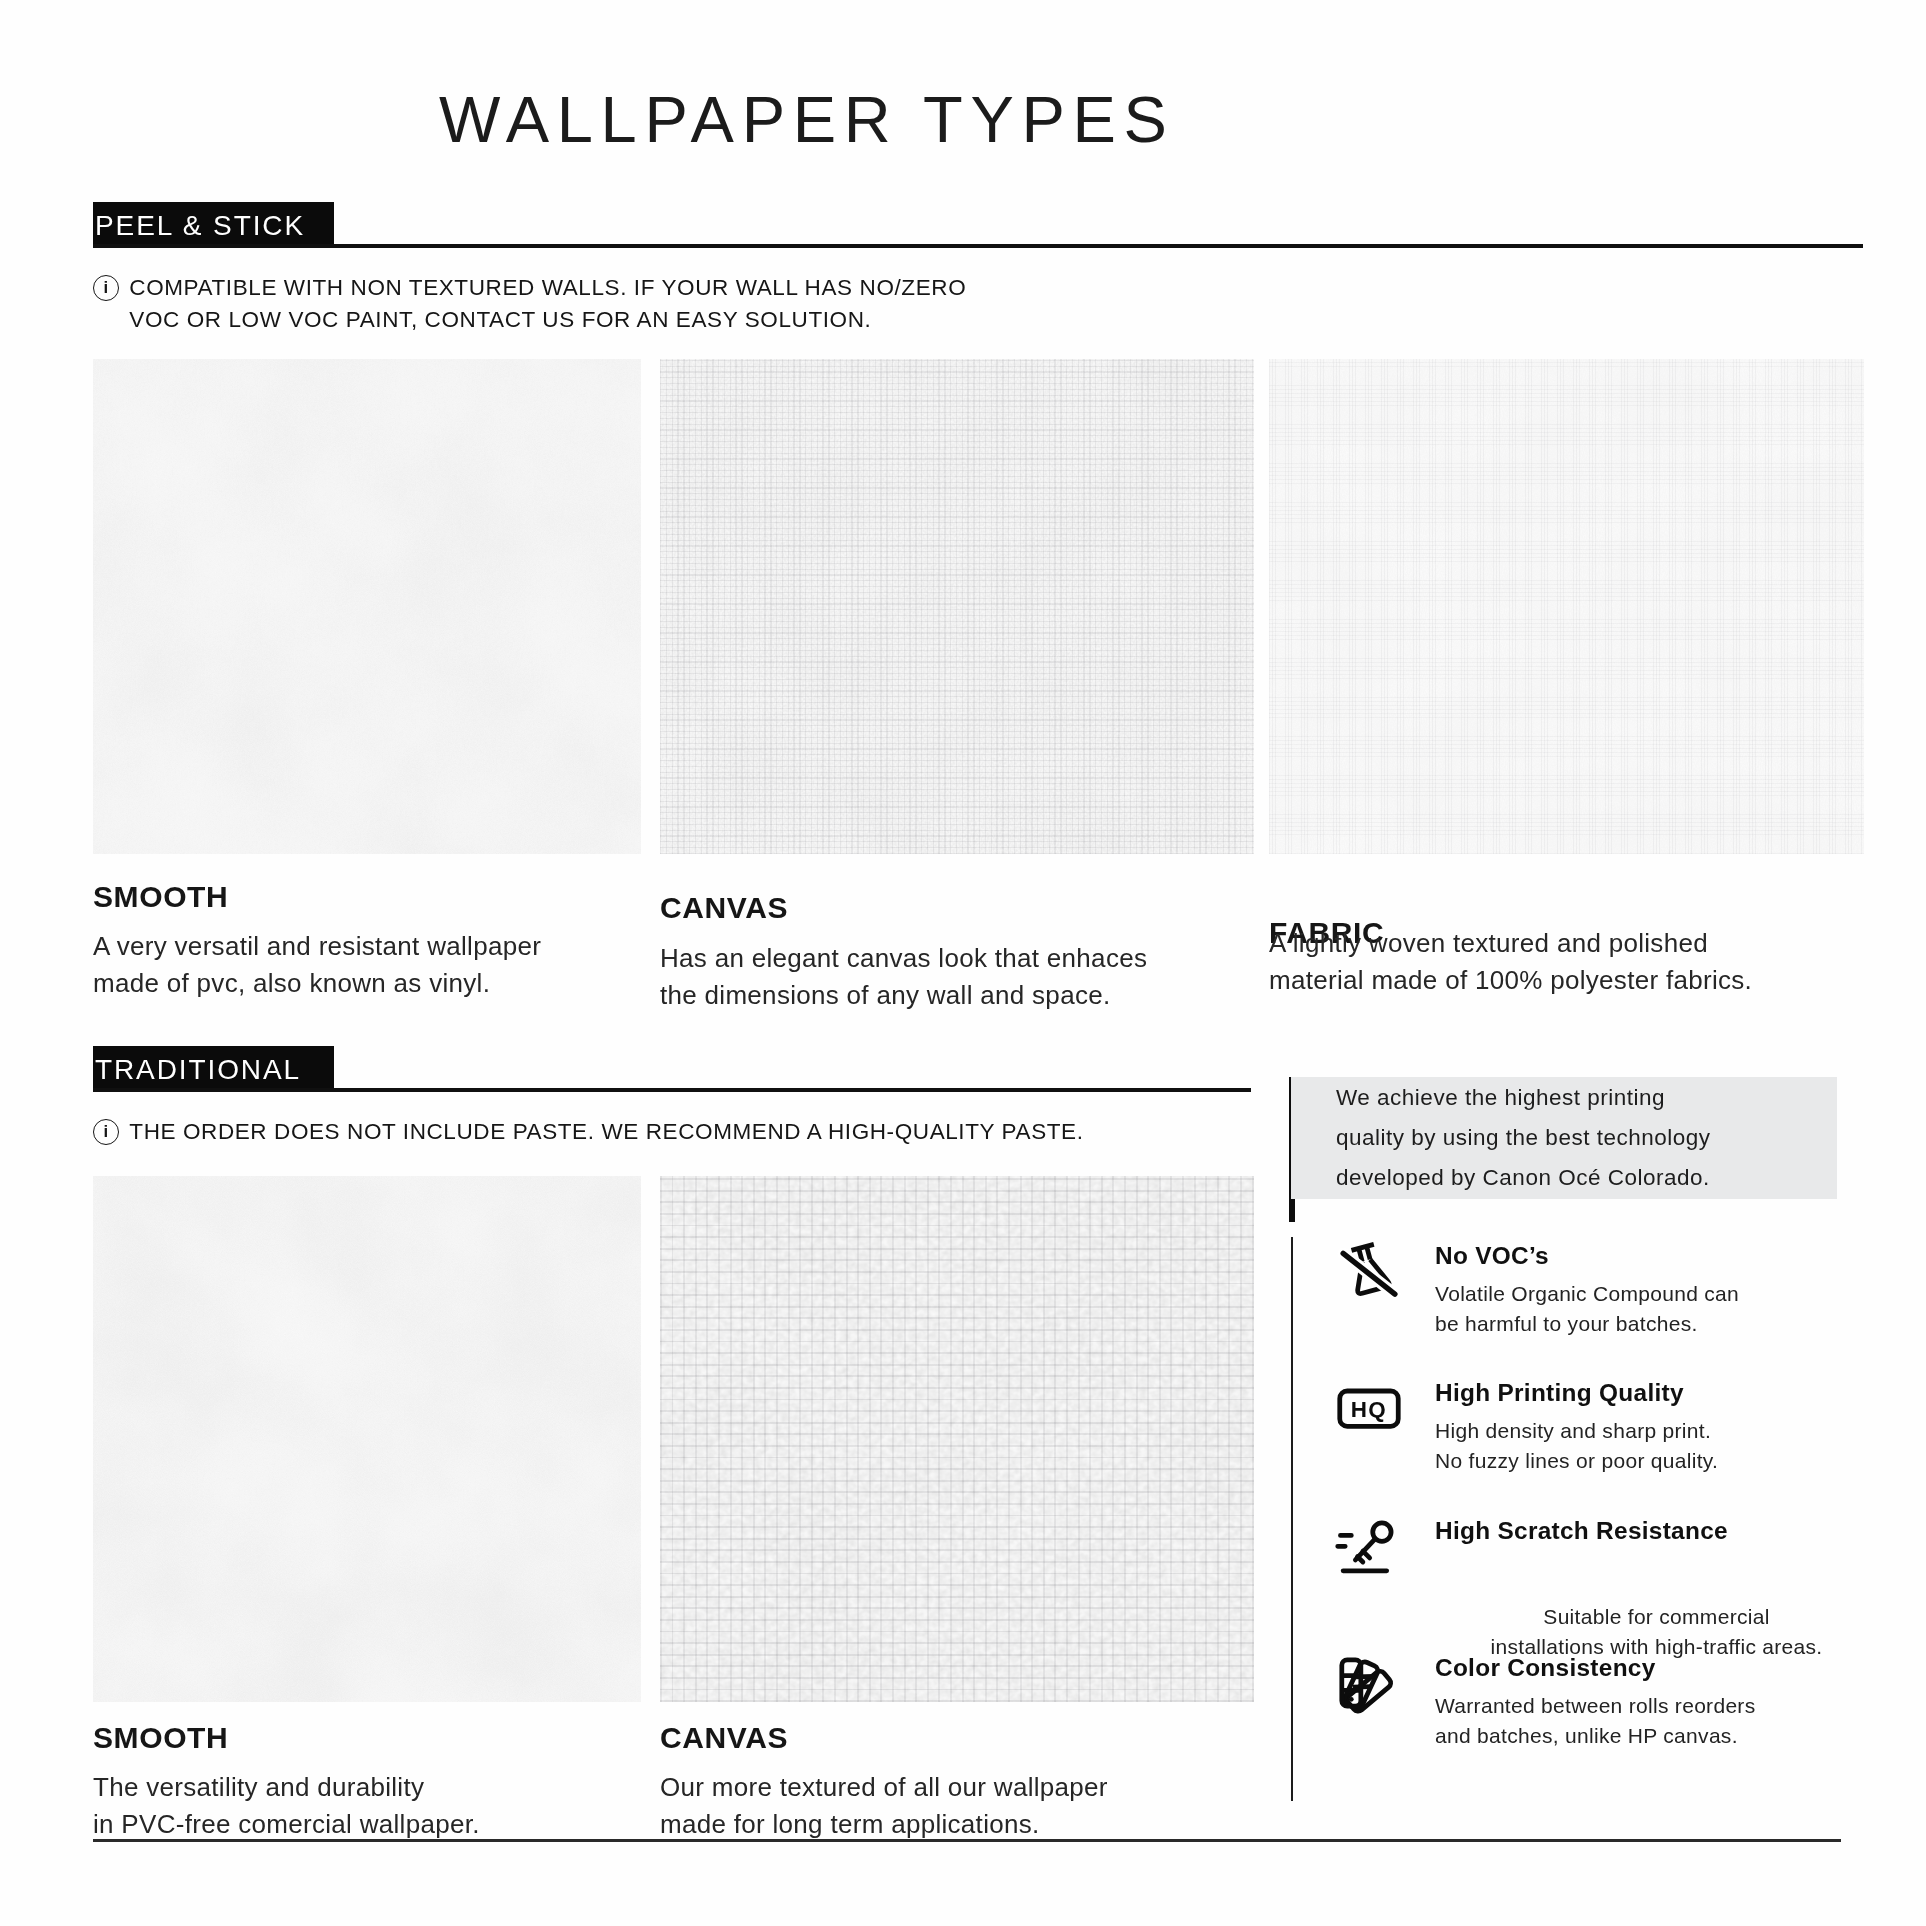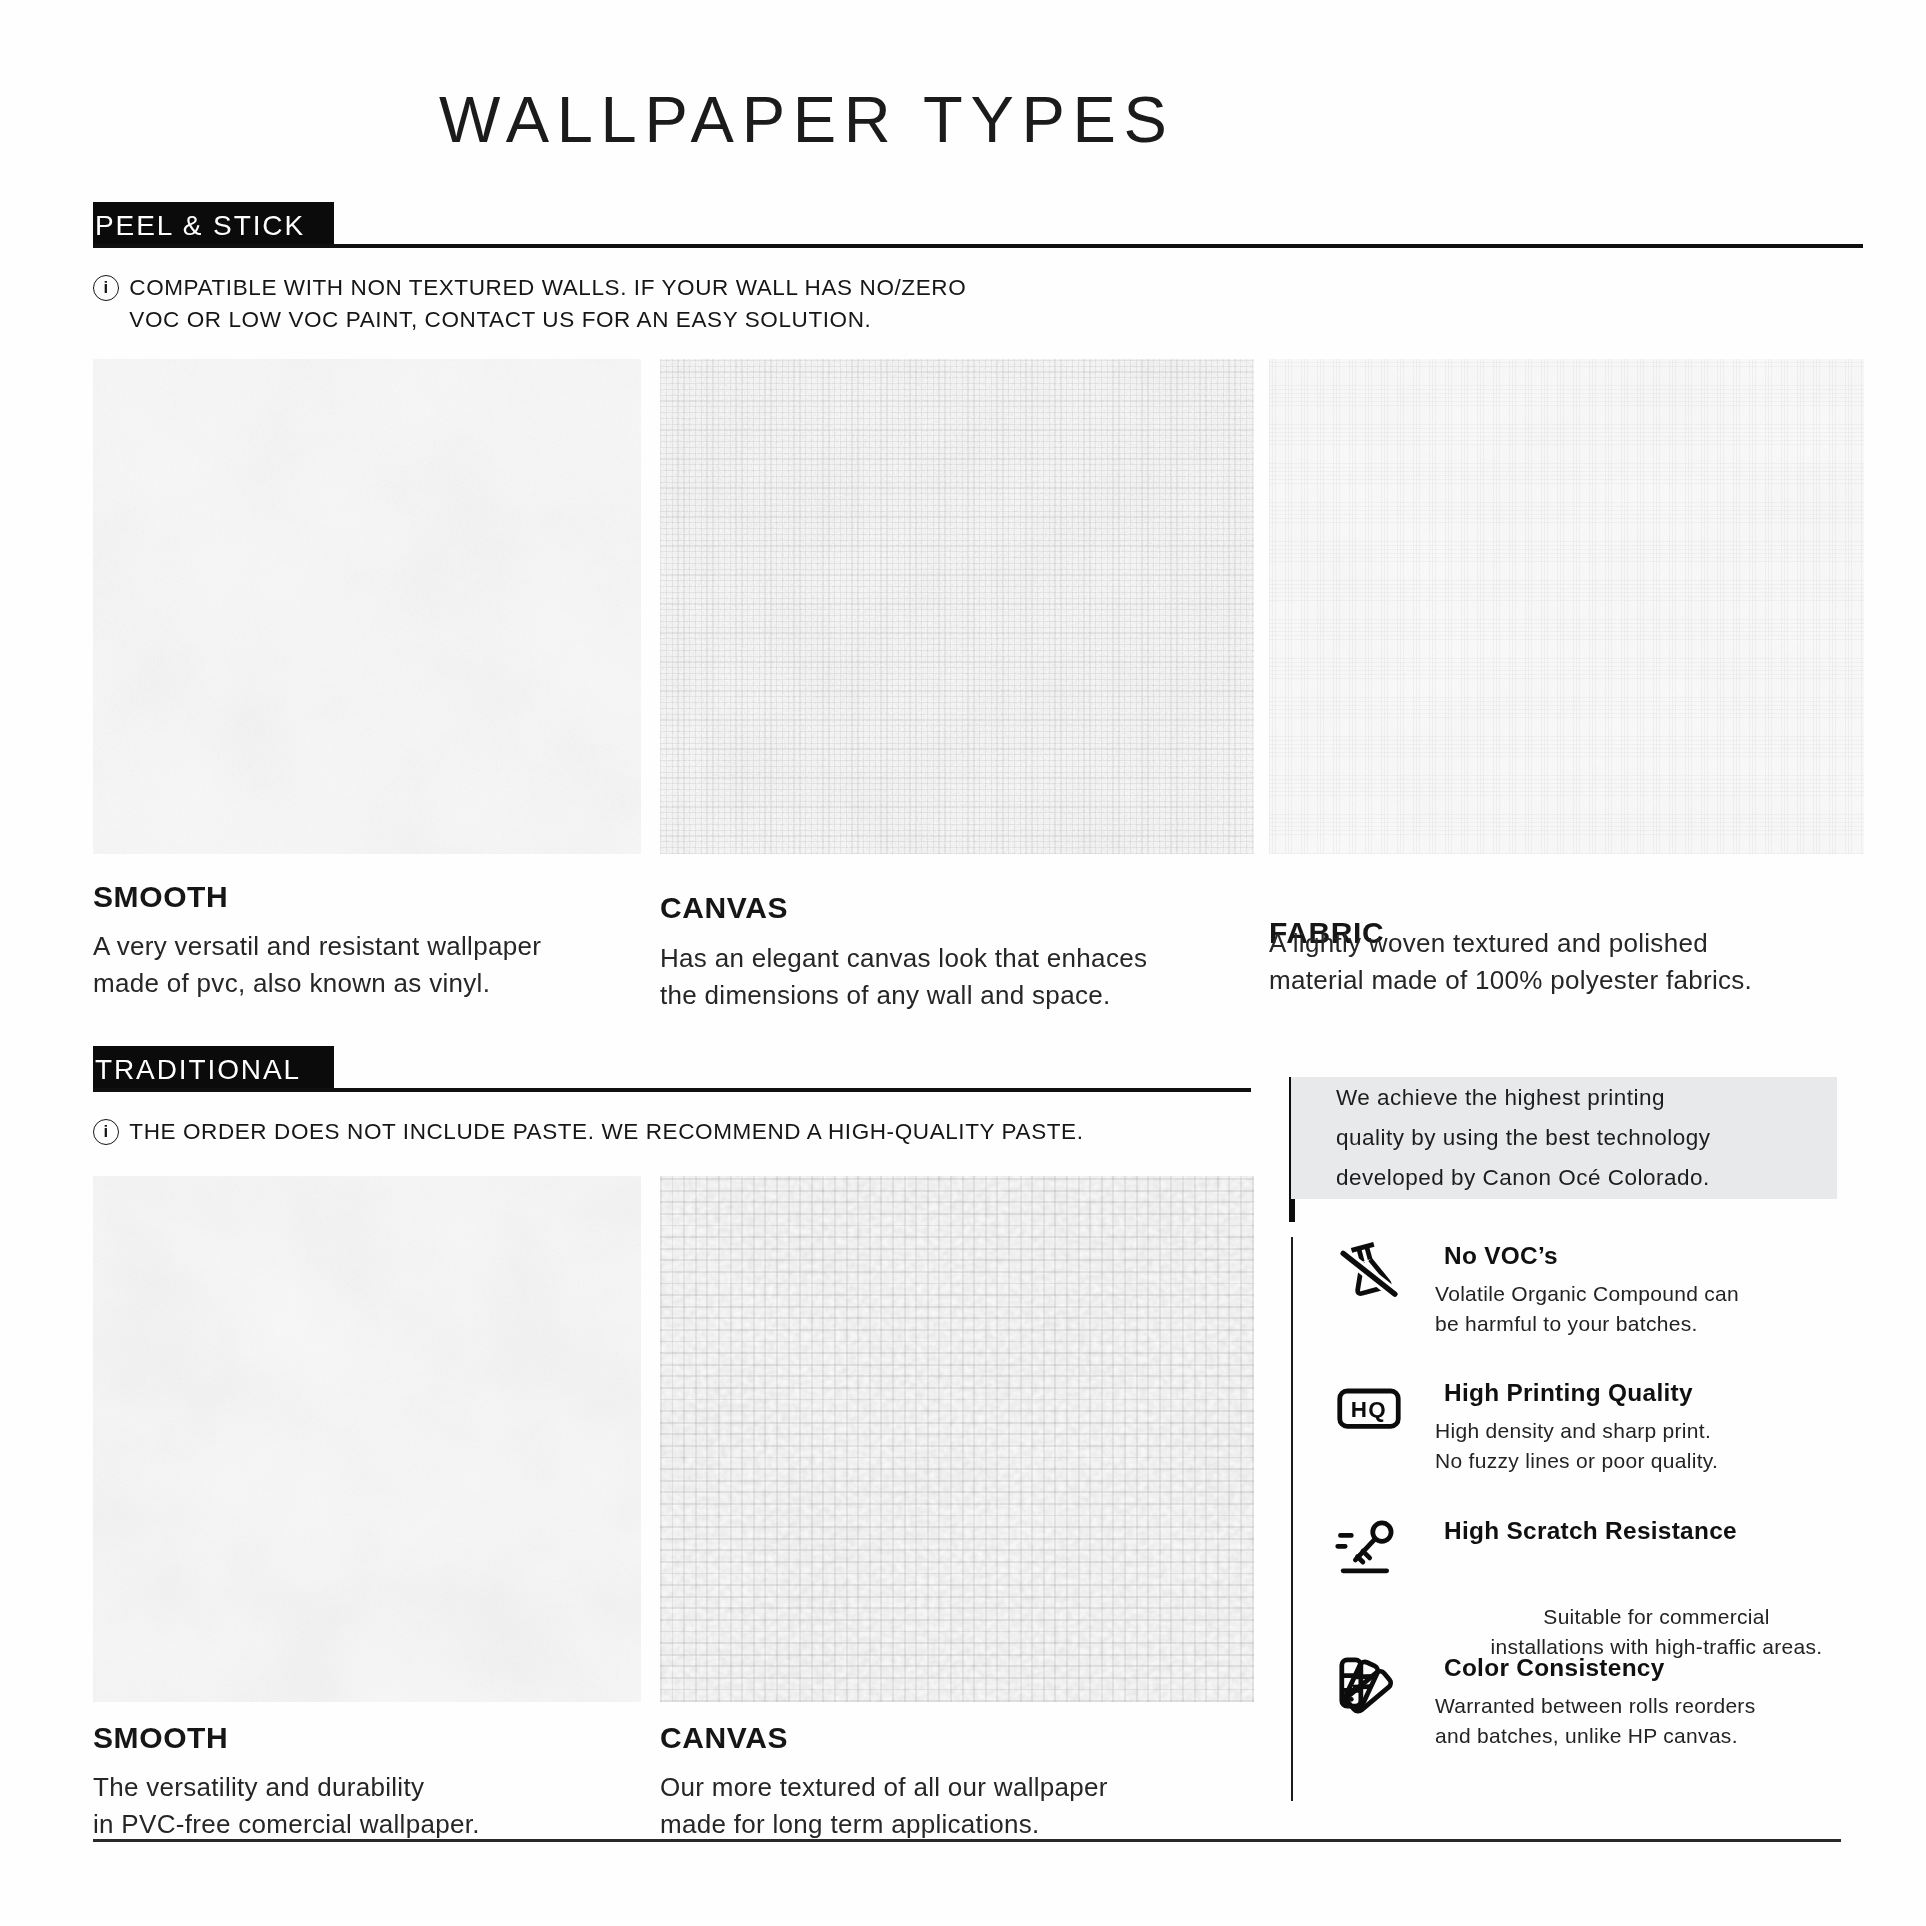--- a/index.html
+++ b/index.html
@@ -40,21 +40,21 @@
 
   
   .quality-box{left:1291px;top:1077px;width:546px;height:122px;background:#e8e9ea;
     display:flex;align-items:center;box-sizing:border-box;padding-left:45px;}
   .quality-bar{left:1289px;top:1077px;width:5.8px;height:145px;background:#0d0d0d;}
   .quality-text{font-size:22.5px;line-height:40px;letter-spacing:0.5px;color:#1d1d1d;}
 
   .feature-rule{left:1291px;top:1237px;width:1.9px;height:564px;background:#1c1c1c;}
   .feature-icon{left:1335px;width:68px;height:68px;}
   .feature-icon svg{width:68px;height:68px;display:block;}
-  .feature-title{left:1435px;font-size:24.4px;font-weight:700;letter-spacing:0.3px;color:#101010;margin-left:9px;}
+  .feature-title{left:1435px;font-size:24.4px;font-weight:700;letter-spacing:0.3px;color:#101010;}
   .feature-desc{left:1435px;width:443px;font-size:21px;line-height:29.5px;letter-spacing:0.3px;color:#232323;}
 
   .icon-stroke{fill:none;stroke:#0c0c0c;stroke-width:7;}
 </style>
 </head>
 <body>
 
 <div id="canvas">
 
   <svg width="0" height="0" style="position:absolute">

